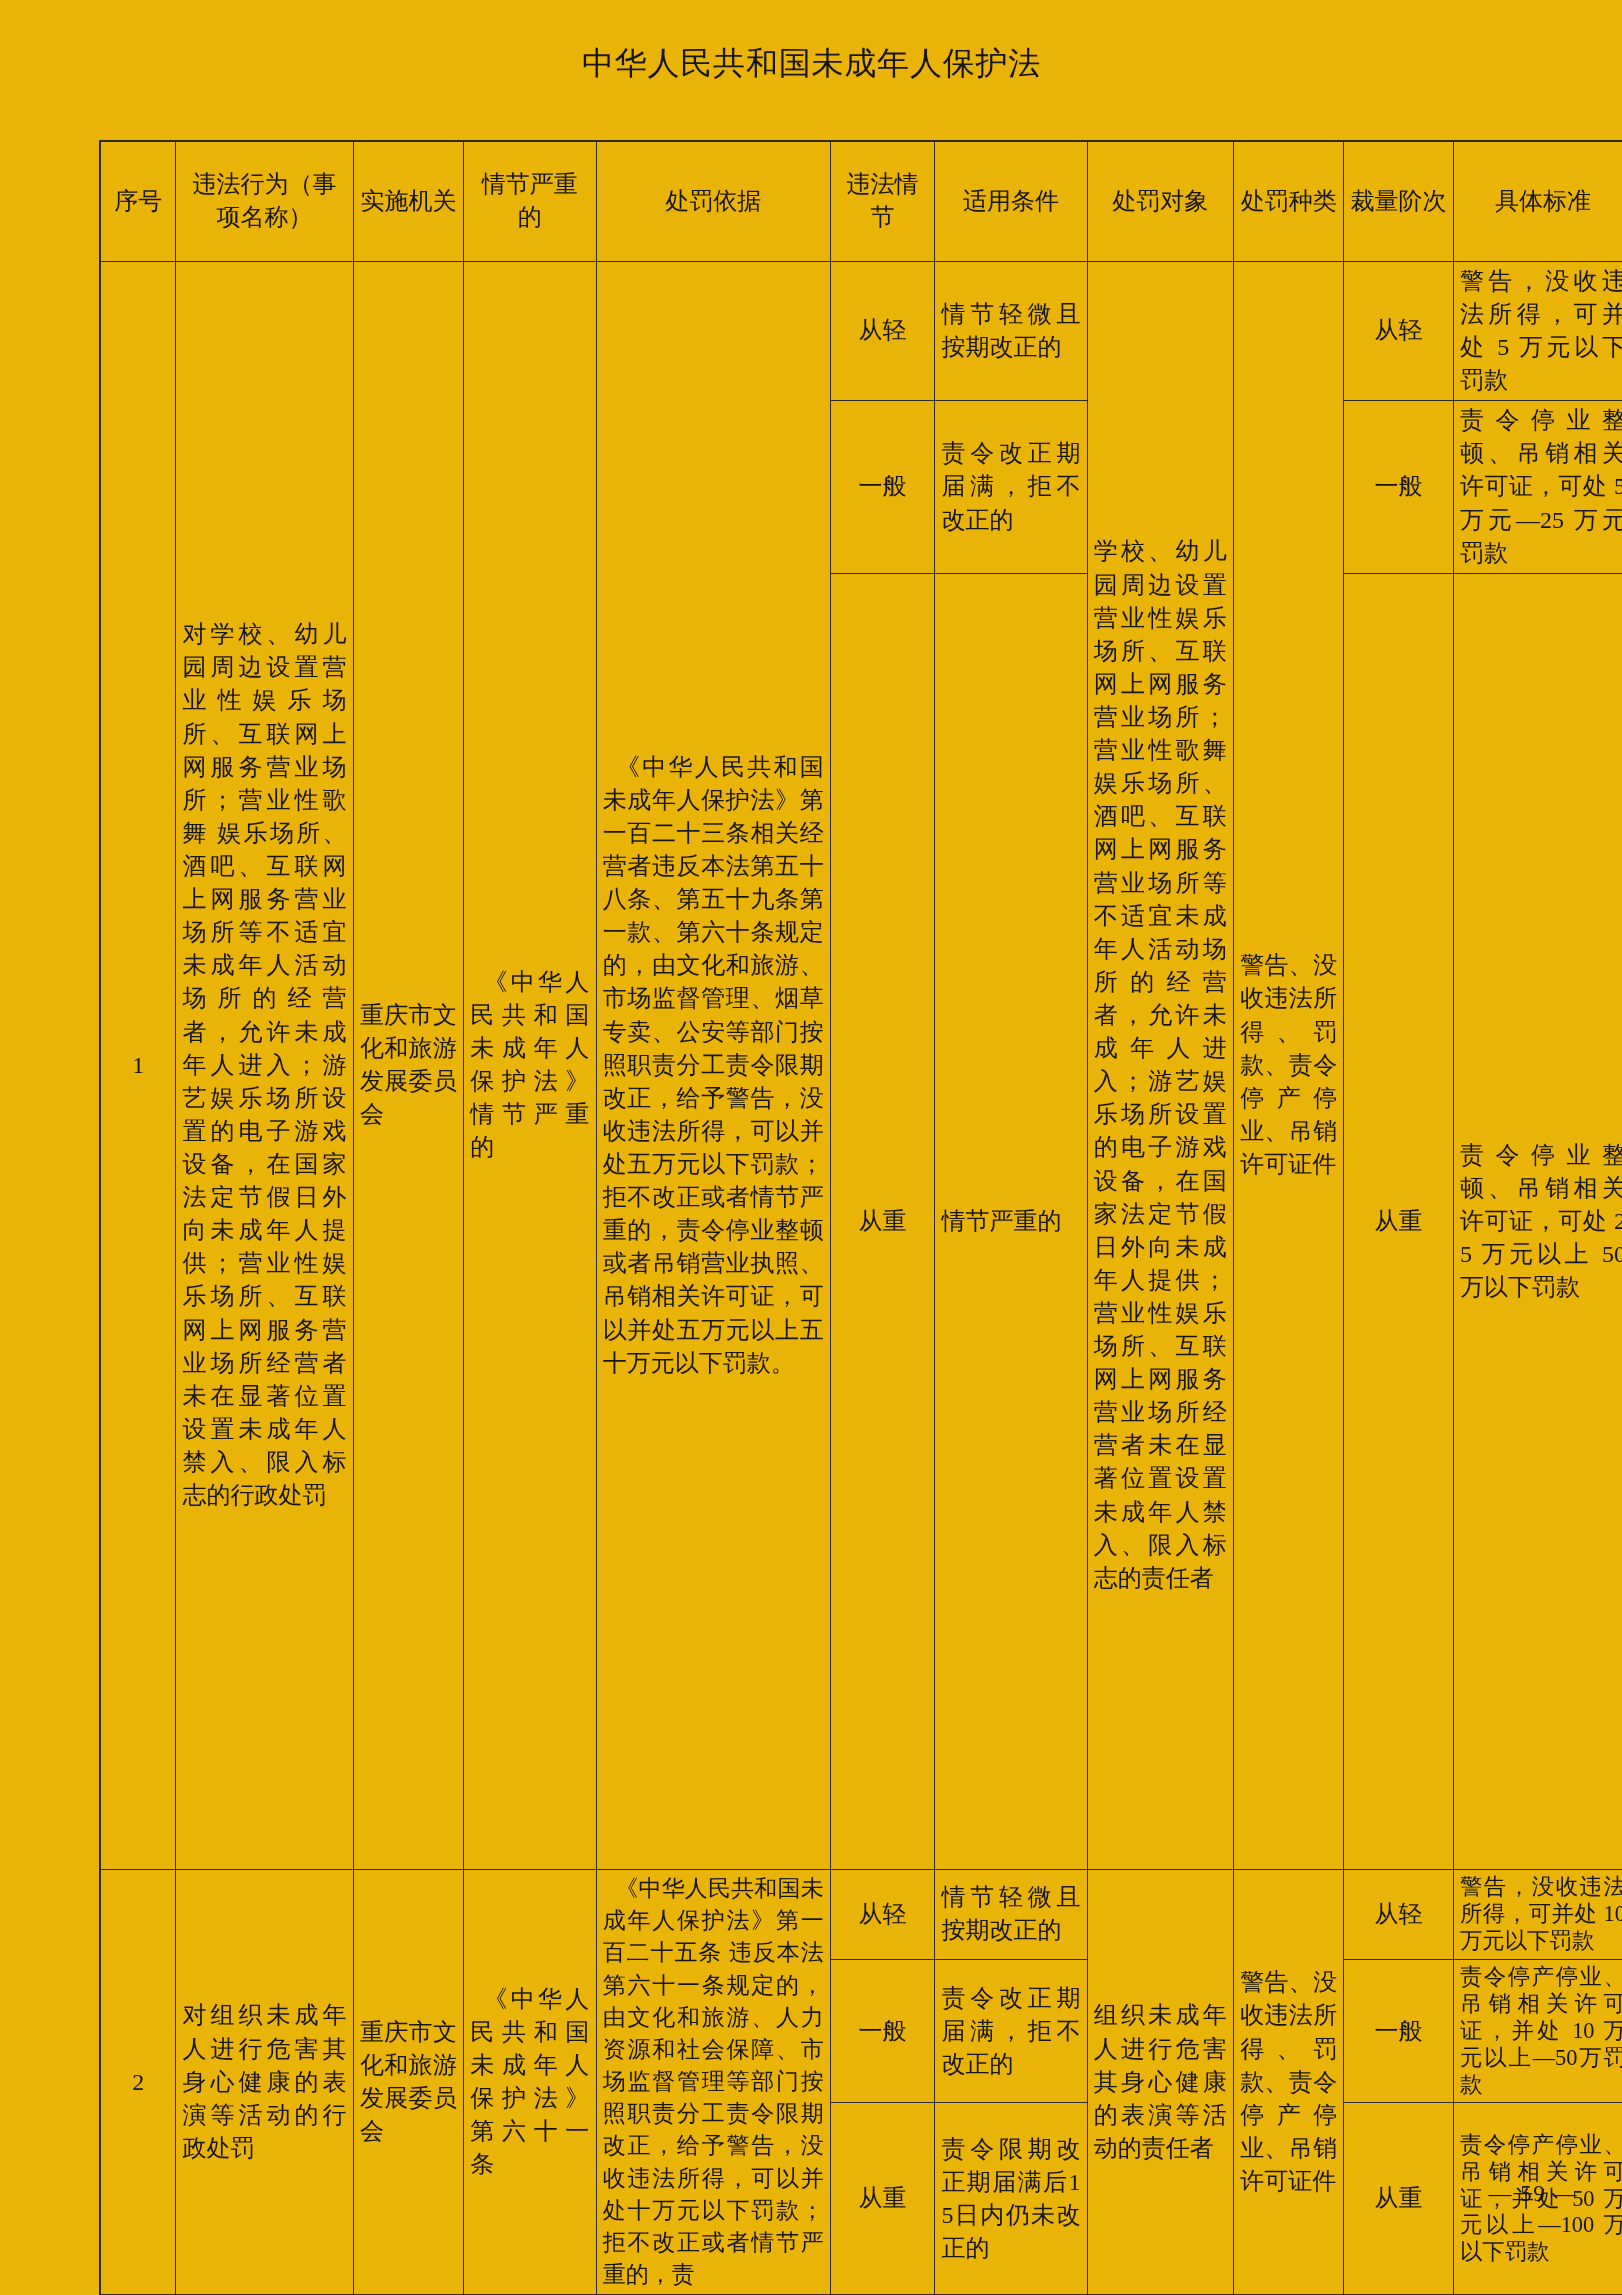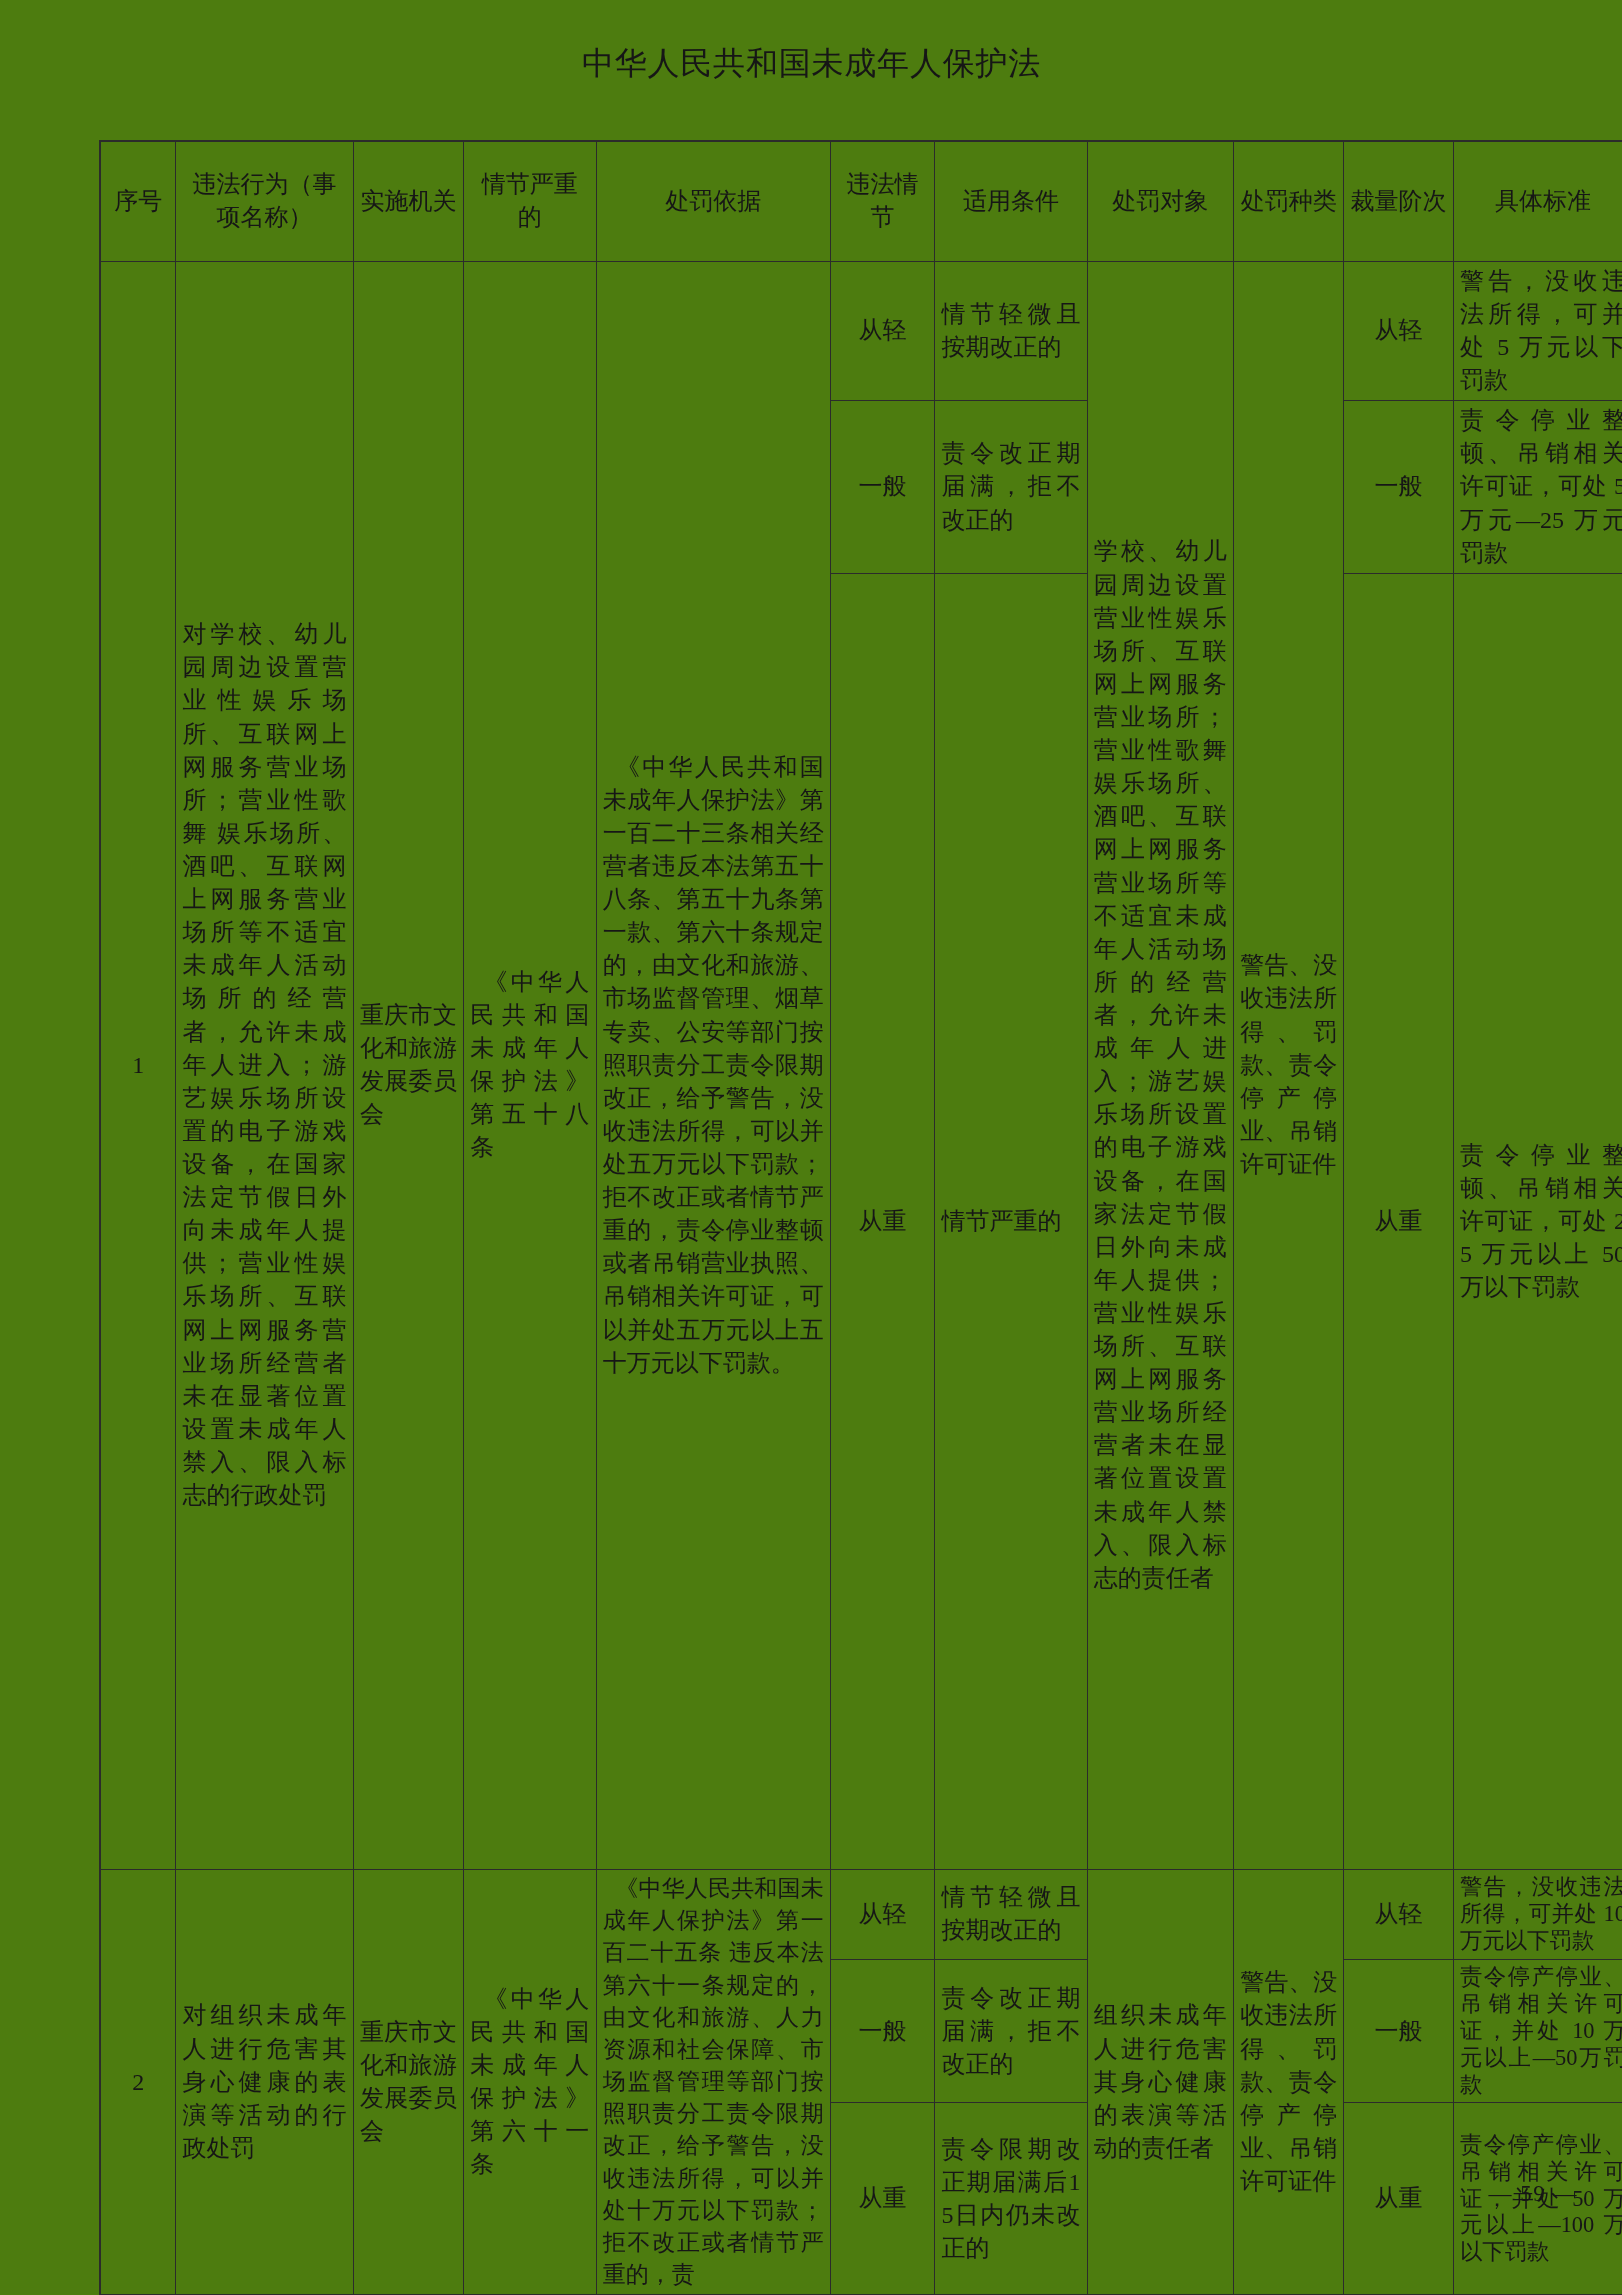--- a/index.html
+++ b/index.html
@@ -1,19 +1,19 @@
 <!DOCTYPE html>
 <html style="font-size:12.3px"><head>
 <meta charset="utf-8">
 <style>
   html,body{margin:0;padding:0;background:#ffffff;}
   .page{
     position:relative;
     width:1623px;height:2295px;
-    background:#4d7c0f;
+    background:#eab308;
     color:#161616;
     font-family:"Liberation Serif","DejaVu Serif",serif;
     overflow:hidden;
   }
   .doc-title{
     position:absolute;top:42px;left:0;width:1623px;
     text-align:center;font-size:32px;font-weight:500;
     letter-spacing:0.8px;
   }
   table.law-table{
@@ -77,21 +77,21 @@
         <th class="c11">具体标准</th>
 
       </tr>
     </thead>
     <tbody>
 
       <tr class="r1a">
         <td rowspan="3" class="center">1</td>
         <td rowspan="3" class="jtext top">对学校、幼儿园周边设置营业性娱乐场所、互联网上网服务营业场所；营业性歌舞 娱乐场所、酒吧、互联网上网服务营业场所等不适宜未成年人活动场所的经营者，允许未成年人进入；游艺娱乐场所设置的电子游戏设备，在国家法定节假日外向未成年人提供；营业性娱乐场所、互联网上网服务营业场所经营者未在显著位置设置未成年人禁入、限入标志的行政处罚</td>
         <td rowspan="3" class="jtext">重庆市文化和旅游发展委员会</td>
-        <td rowspan="3" class="jtext indent">《中华人民共和国未成年人保护法》第五十八条</td>
+        <td rowspan="3" class="jtext indent">《中华人民共和国未成年人保护法》情节严重的</td>
         <td rowspan="3" class="jtext indent">《中华人民共和国未成年人保护法》第一百二十三条相关经营者违反本法第五十八条、第五十九条第一款、第六十条规定的，由文化和旅游、市场监督管理、烟草专卖、公安等部门按照职责分工责令限期改正，给予警告，没收违法所得，可以并处五万元以下罚款；拒不改正或者情节严重的，责令停业整顿或者吊销营业执照、吊销相关许可证，可以并处五万元以上五十万元以下罚款。</td>
         <td class="center">从轻</td>
         <td class="jtext">情节轻微且按期改正的</td>
         <td rowspan="3" class="jtext top">学校、幼儿园周边设置营业性娱乐场所、互联网上网服务营业场所；营业性歌舞 娱乐场所、酒吧、互联网上网服务营业场所等不适宜未成年人活动场所的经营者，允许未成年人进入；游艺娱乐场所设置的电子游戏设备，在国家法定节假日外向未成年人提供；营业性娱乐场所、互联网上网服务营业场所经营者未在显著位置设置未成年人禁入、限入标志的责任者</td>
         <td rowspan="3" class="jtext">警告、没收违法所得、罚款、责令停产停业、吊销许可证件</td>
         <td class="center">从轻</td>
         <td class="jtext">警告，没收违法所得，可并处 5 万元以下罚款</td>
 
       </tr>
 

